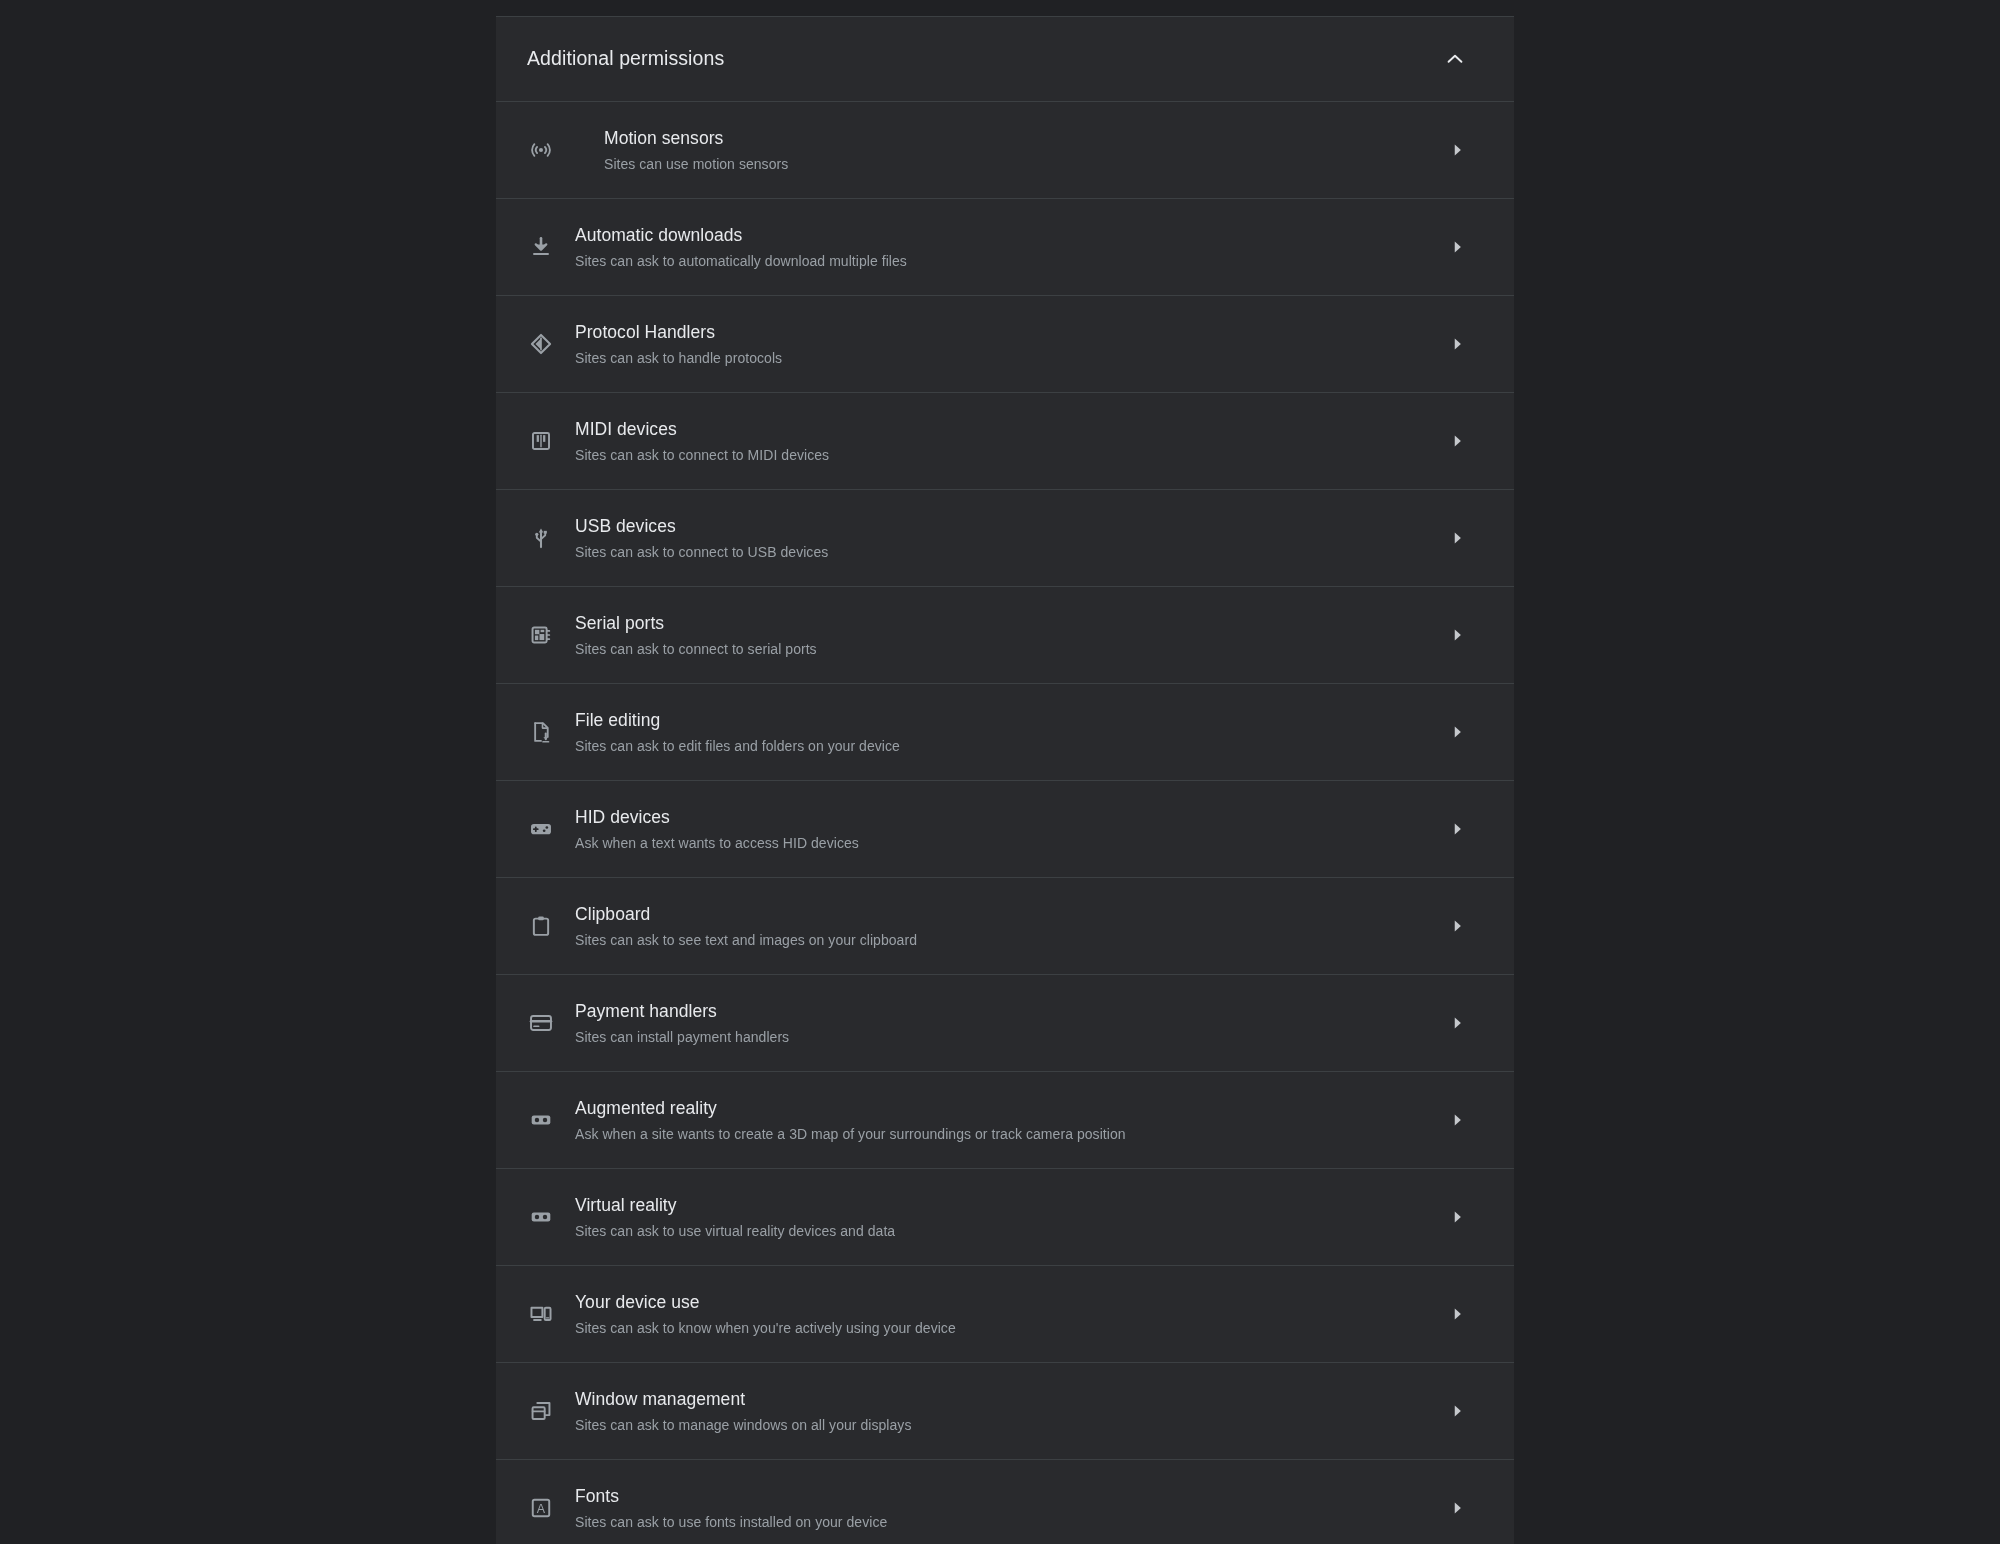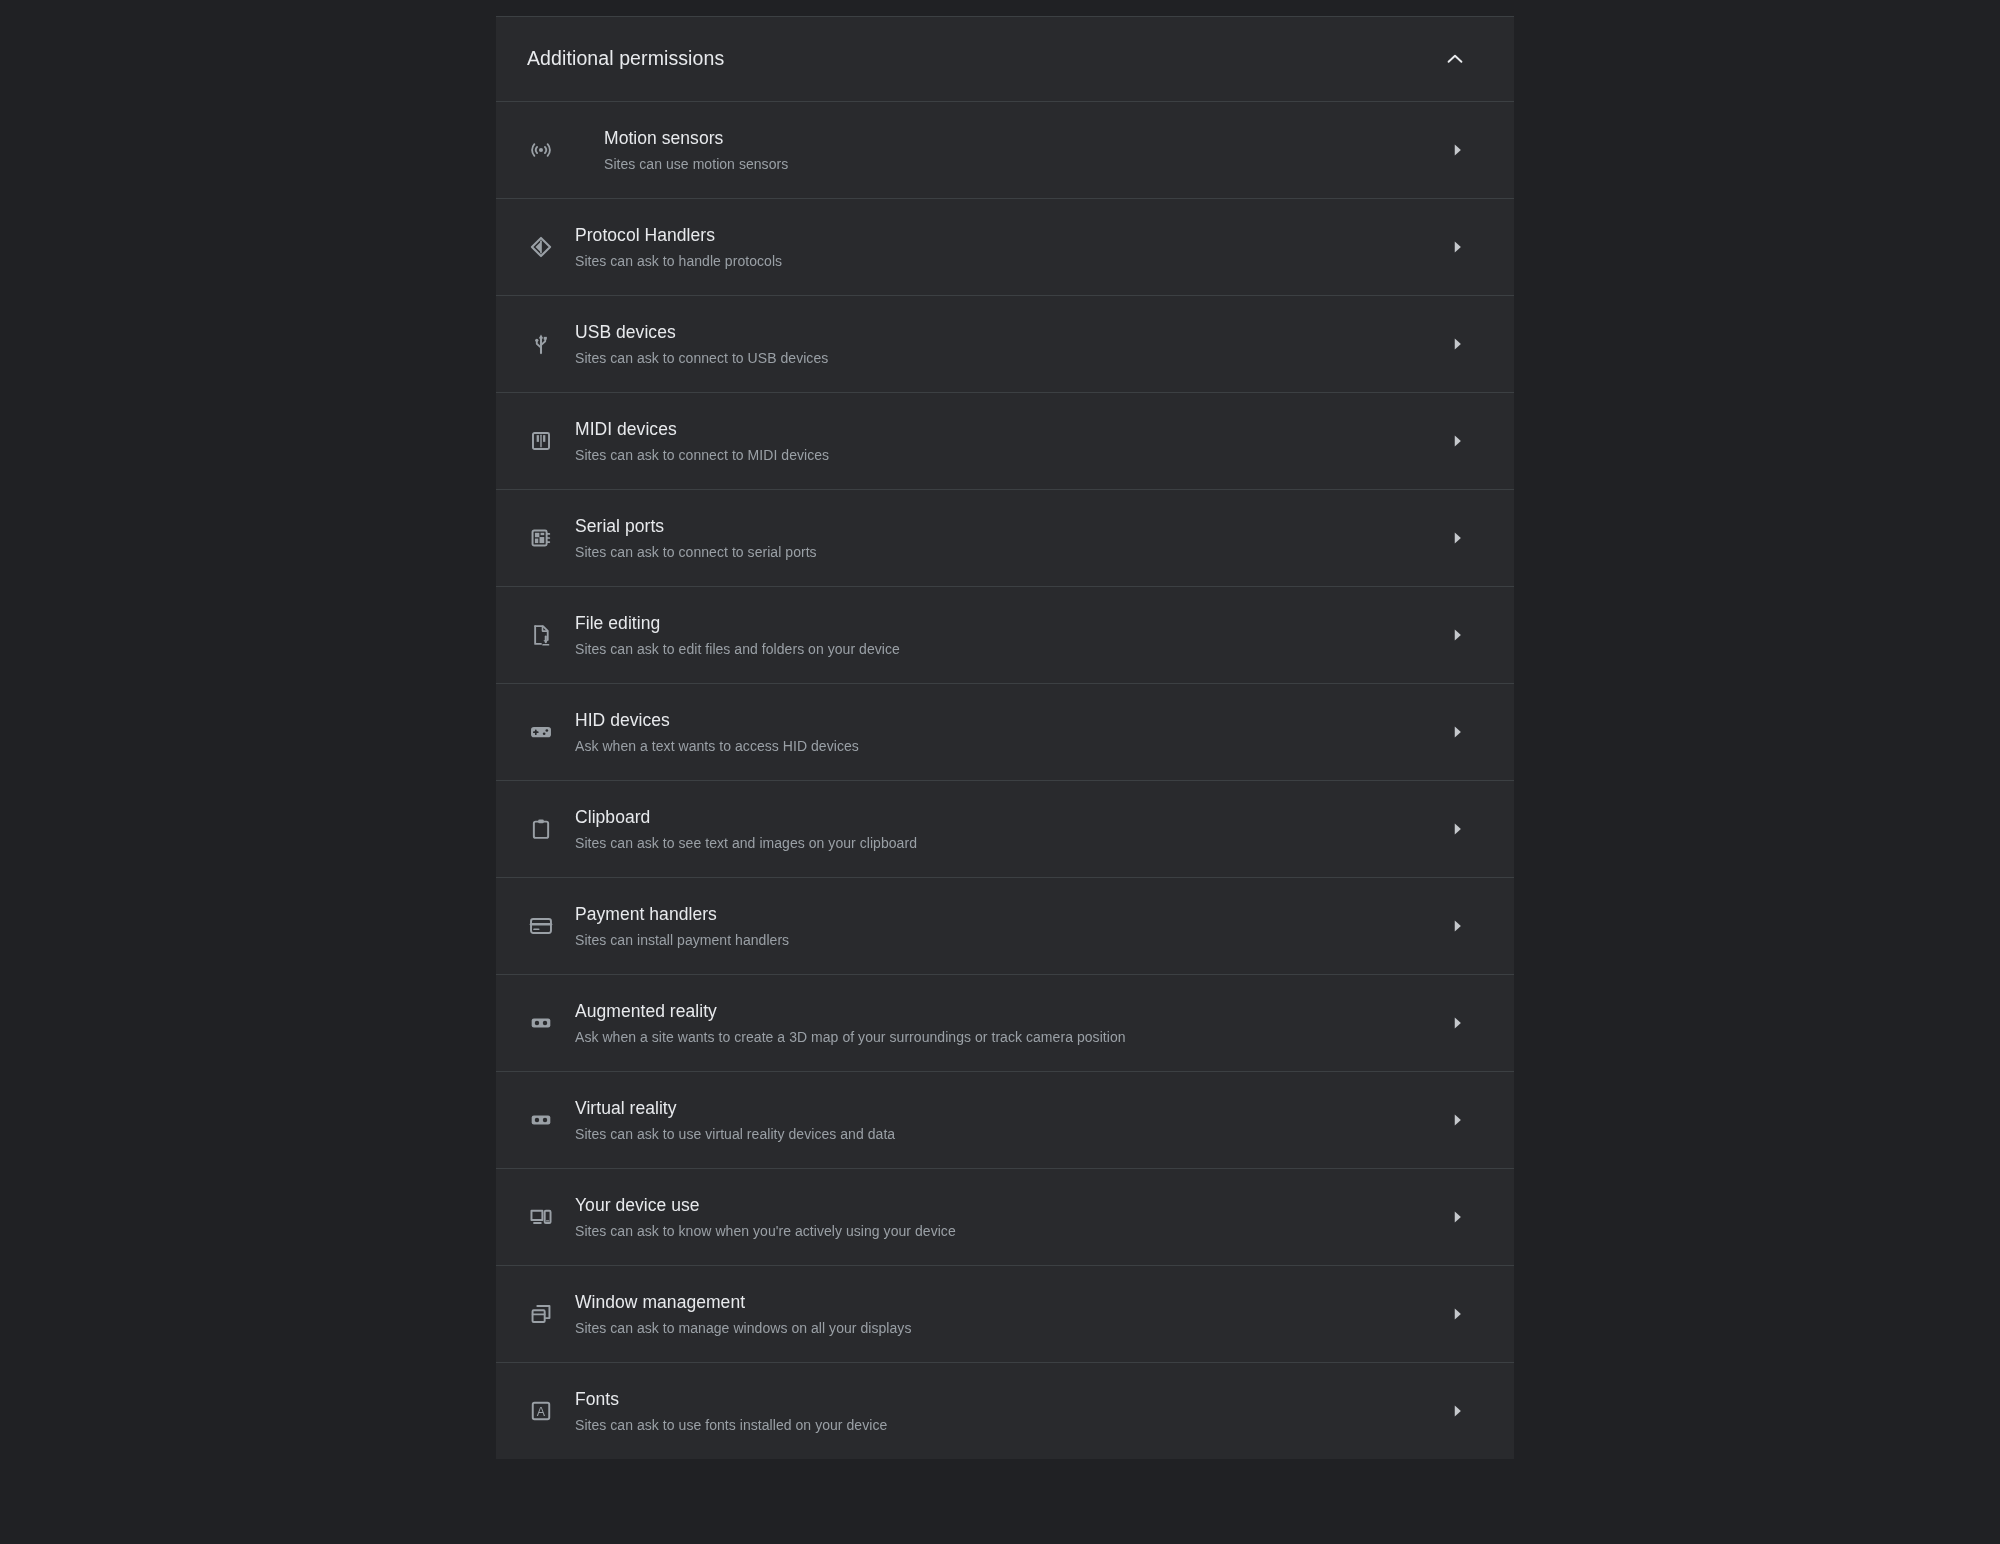--- a/index.html
+++ b/index.html
@@ -153,28 +153,65 @@
           </div>
           <span class="row-arrow">
             <svg viewBox="0 0 24 24" width="18" height="18">
               <path d="M9 4.6 17.2 12 9 19.4z" fill="#c5c8cc"></path>
             </svg>
           </span>
         </div>
         <div class="row">
           <span class="row-icon">
             <svg viewBox="0 0 24 24" width="26" height="26" fill="none" stroke="#9aa0a6" stroke-width="1.7" stroke-linecap="round" stroke-linejoin="round">
+              <path d="M12 4v9" stroke-width="2.4"></path>
+              <path d="M7.2 9.6 12 14.4l4.8-4.8" stroke-width="2.2" fill="#9aa0a6"></path>
+              <path d="M5.5 18.5h13"></path>
+            </svg>
+          </span>
+          <div class="row-text">
+            <div class="row-title">Automatic downloads</div>
+            <div class="row-desc">Sites can ask to automatically download multiple files</div>
+          </div>
+          <span class="row-arrow">
+            <svg viewBox="0 0 24 24" width="18" height="18">
+              <path d="M9 4.6 17.2 12 9 19.4z" fill="#c5c8cc"></path>
+            </svg>
+          </span>
+        </div>
+        <div class="row">
+          <span class="row-icon">
+            <svg viewBox="0 0 24 24" width="26" height="26" fill="none" stroke="#9aa0a6" stroke-width="1.7" stroke-linecap="round" stroke-linejoin="round">
               <path d="M12 3.6 20.4 12 12 20.4 3.6 12z" stroke-width="1.9"></path>
               <path d="M12 6.6V17.4" stroke-width="1.5"></path>
               <path d="M12 6.9 6.9 12 12 17.1z" fill="#9aa0a6" stroke="none"></path>
             </svg>
           </span>
           <div class="row-text">
             <div class="row-title">Protocol Handlers</div>
             <div class="row-desc">Sites can ask to handle protocols</div>
+          </div>
+          <span class="row-arrow">
+            <svg viewBox="0 0 24 24" width="18" height="18">
+              <path d="M9 4.6 17.2 12 9 19.4z" fill="#c5c8cc"></path>
+            </svg>
+          </span>
+        </div>
+        <div class="row">
+          <span class="row-icon">
+            <svg viewBox="0 0 24 24" width="26" height="26" fill="none" stroke="#9aa0a6" stroke-width="1.7" stroke-linecap="round" stroke-linejoin="round">
+              <rect x="4.6" y="4.6" width="14.8" height="14.8" rx="1.4" stroke-width="1.8"></rect>
+              <rect x="8" y="6.6" width="2.1" height="6.2" fill="#9aa0a6" stroke="none"></rect>
+              <rect x="13.9" y="6.6" width="2.1" height="6.2" fill="#9aa0a6" stroke="none"></rect>
+              <path d="M12 6.6v10.8" stroke-width="1.3"></path>
+            </svg>
+          </span>
+          <div class="row-text">
+            <div class="row-title">MIDI devices</div>
+            <div class="row-desc">Sites can ask to connect to MIDI devices</div>
           </div>
           <span class="row-arrow">
             <svg viewBox="0 0 24 24" width="18" height="18">
               <path d="M9 4.6 17.2 12 9 19.4z" fill="#c5c8cc"></path>
             </svg>
           </span>
         </div>
         <div class="row">
           <span class="row-icon">
             <svg viewBox="0 0 24 24" width="26" height="26" fill="none" stroke="#9aa0a6" stroke-width="1.7" stroke-linecap="round" stroke-linejoin="round">
@@ -192,39 +229,20 @@
           </div>
           <span class="row-arrow">
             <svg viewBox="0 0 24 24" width="18" height="18">
               <path d="M9 4.6 17.2 12 9 19.4z" fill="#c5c8cc"></path>
             </svg>
           </span>
         </div>
         <div class="row">
           <span class="row-icon">
             <svg viewBox="0 0 24 24" width="26" height="26" fill="none" stroke="#9aa0a6" stroke-width="1.7" stroke-linecap="round" stroke-linejoin="round">
-              <rect x="4.6" y="4.6" width="14.8" height="14.8" rx="1.4" stroke-width="1.8"></rect>
-              <rect x="8" y="6.6" width="2.1" height="6.2" fill="#9aa0a6" stroke="none"></rect>
-              <rect x="13.9" y="6.6" width="2.1" height="6.2" fill="#9aa0a6" stroke="none"></rect>
-              <path d="M12 6.6v10.8" stroke-width="1.3"></path>
-            </svg>
-          </span>
-          <div class="row-text">
-            <div class="row-title">MIDI devices</div>
-            <div class="row-desc">Sites can ask to connect to MIDI devices</div>
-          </div>
-          <span class="row-arrow">
-            <svg viewBox="0 0 24 24" width="18" height="18">
-              <path d="M9 4.6 17.2 12 9 19.4z" fill="#c5c8cc"></path>
-            </svg>
-          </span>
-        </div>
-        <div class="row">
-          <span class="row-icon">
-            <svg viewBox="0 0 24 24" width="26" height="26" fill="none" stroke="#9aa0a6" stroke-width="1.7" stroke-linecap="round" stroke-linejoin="round">
               <rect x="4.2" y="5" width="13" height="14" rx="1.4" stroke-width="1.8"></rect>
               <rect x="6.4" y="7.2" width="4.1" height="4.1" fill="#9aa0a6" stroke="none"></rect>
               <rect x="11.6" y="7.2" width="3.4" height="2.2" fill="#9aa0a6" stroke="none"></rect>
               <rect x="6.4" y="12.5" width="3.1" height="4.2" fill="#9aa0a6" stroke="none"></rect>
               <rect x="10.6" y="11.1" width="4.4" height="5.6" fill="#9aa0a6" stroke="none"></rect>
               <path d="M17.4 8.2h2.3M17.4 12h2.3M17.4 15.8h2.3" stroke-width="1.6"></path>
             </svg>
           </span>
           <div class="row-text">
             <div class="row-title">Serial ports</div>

